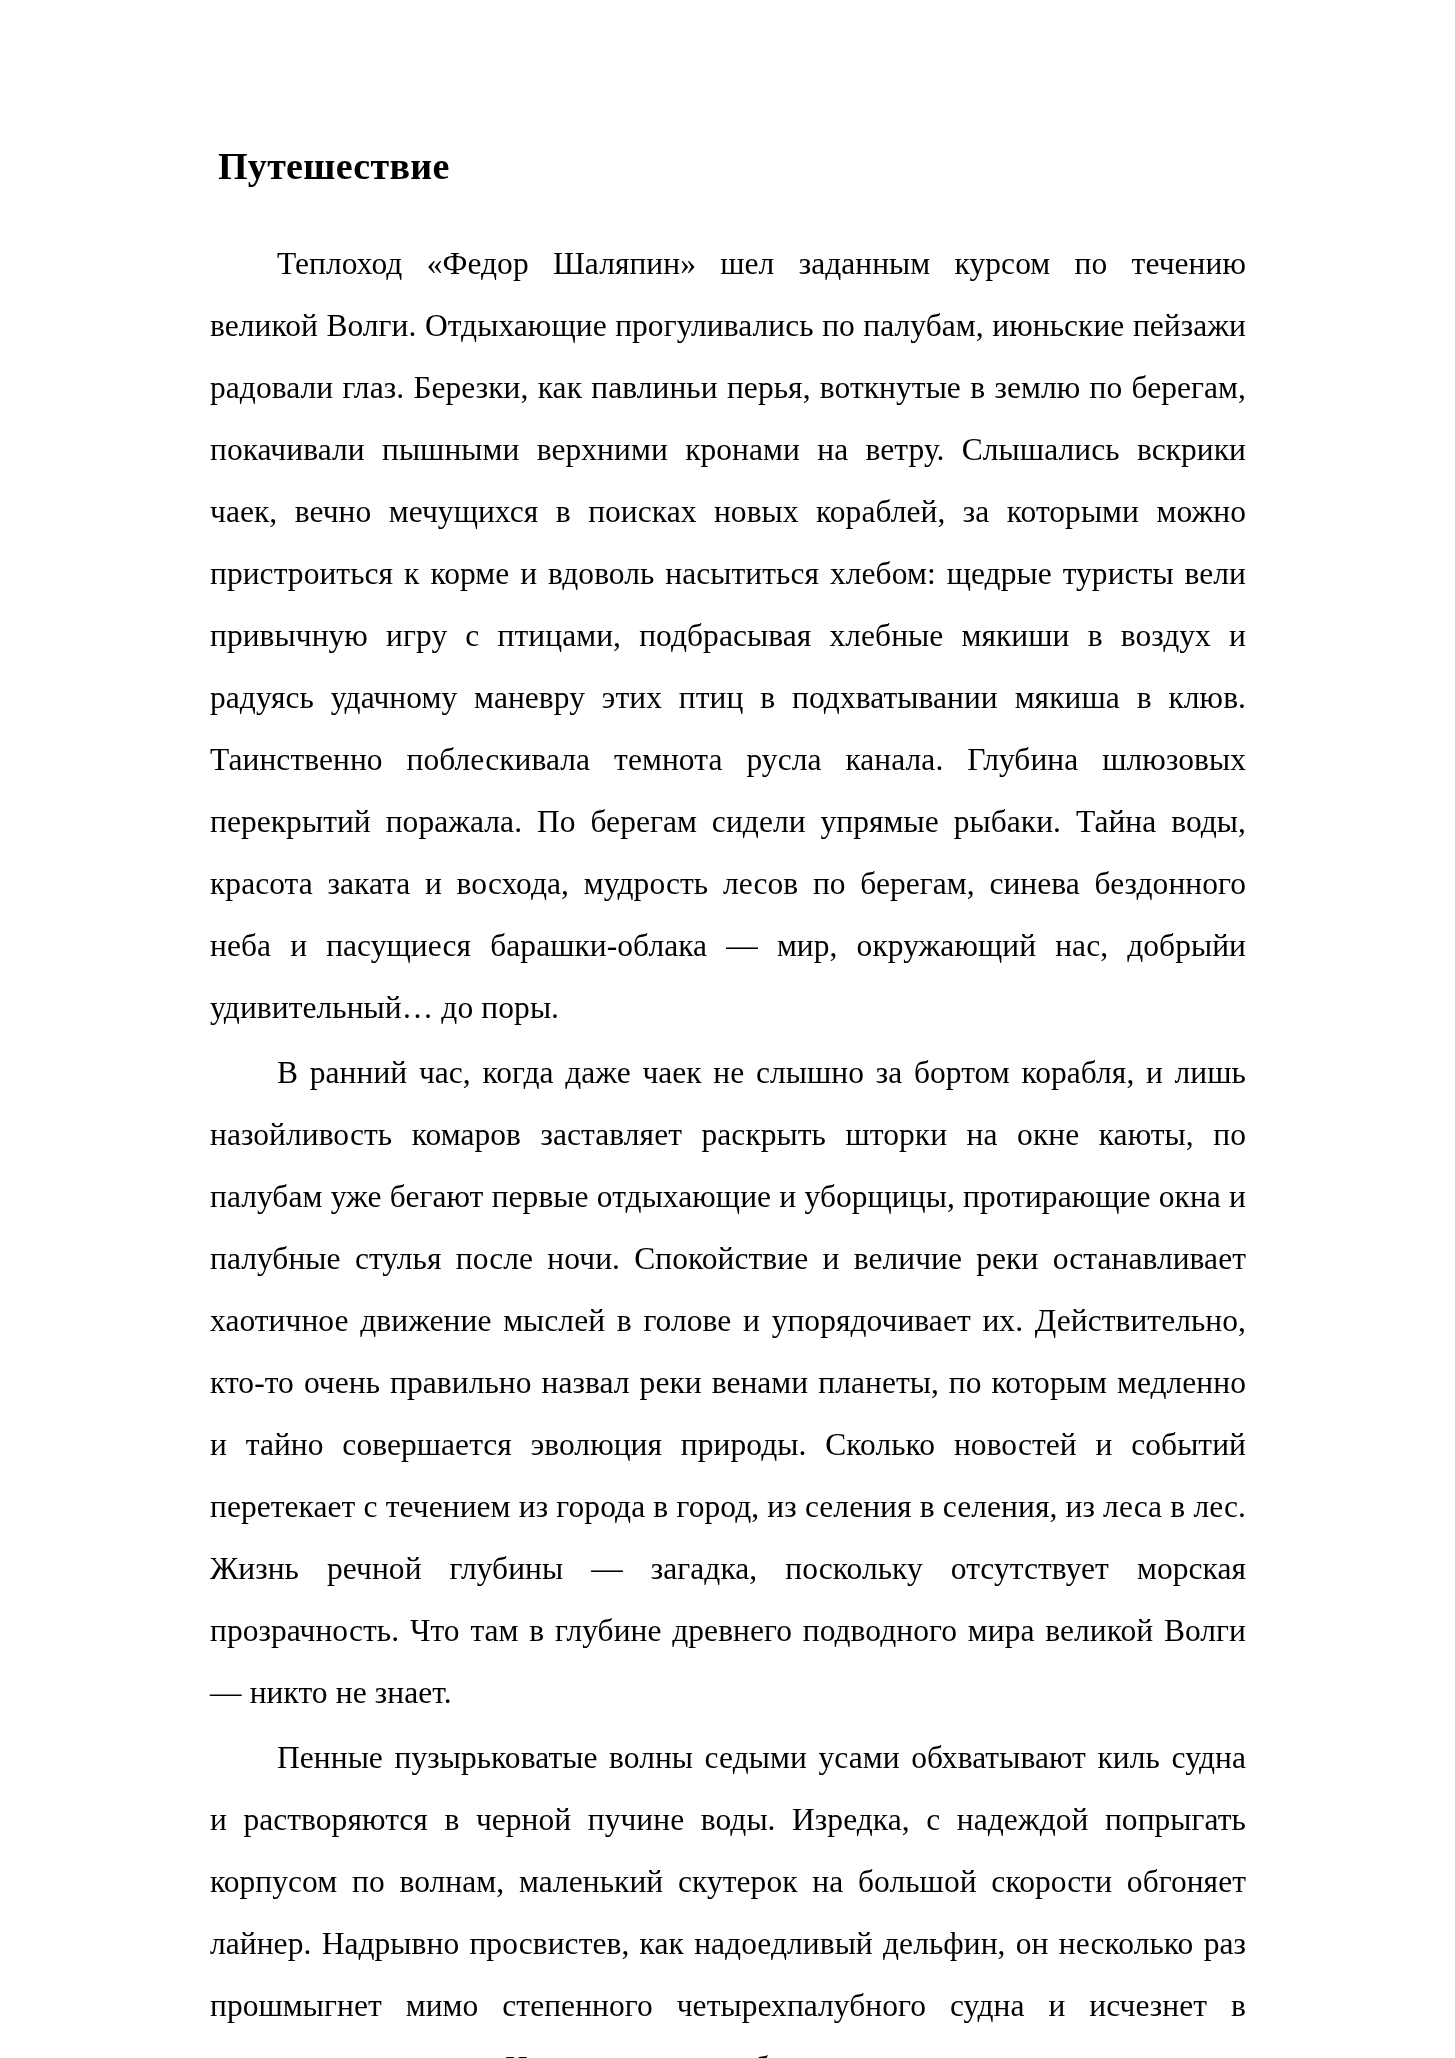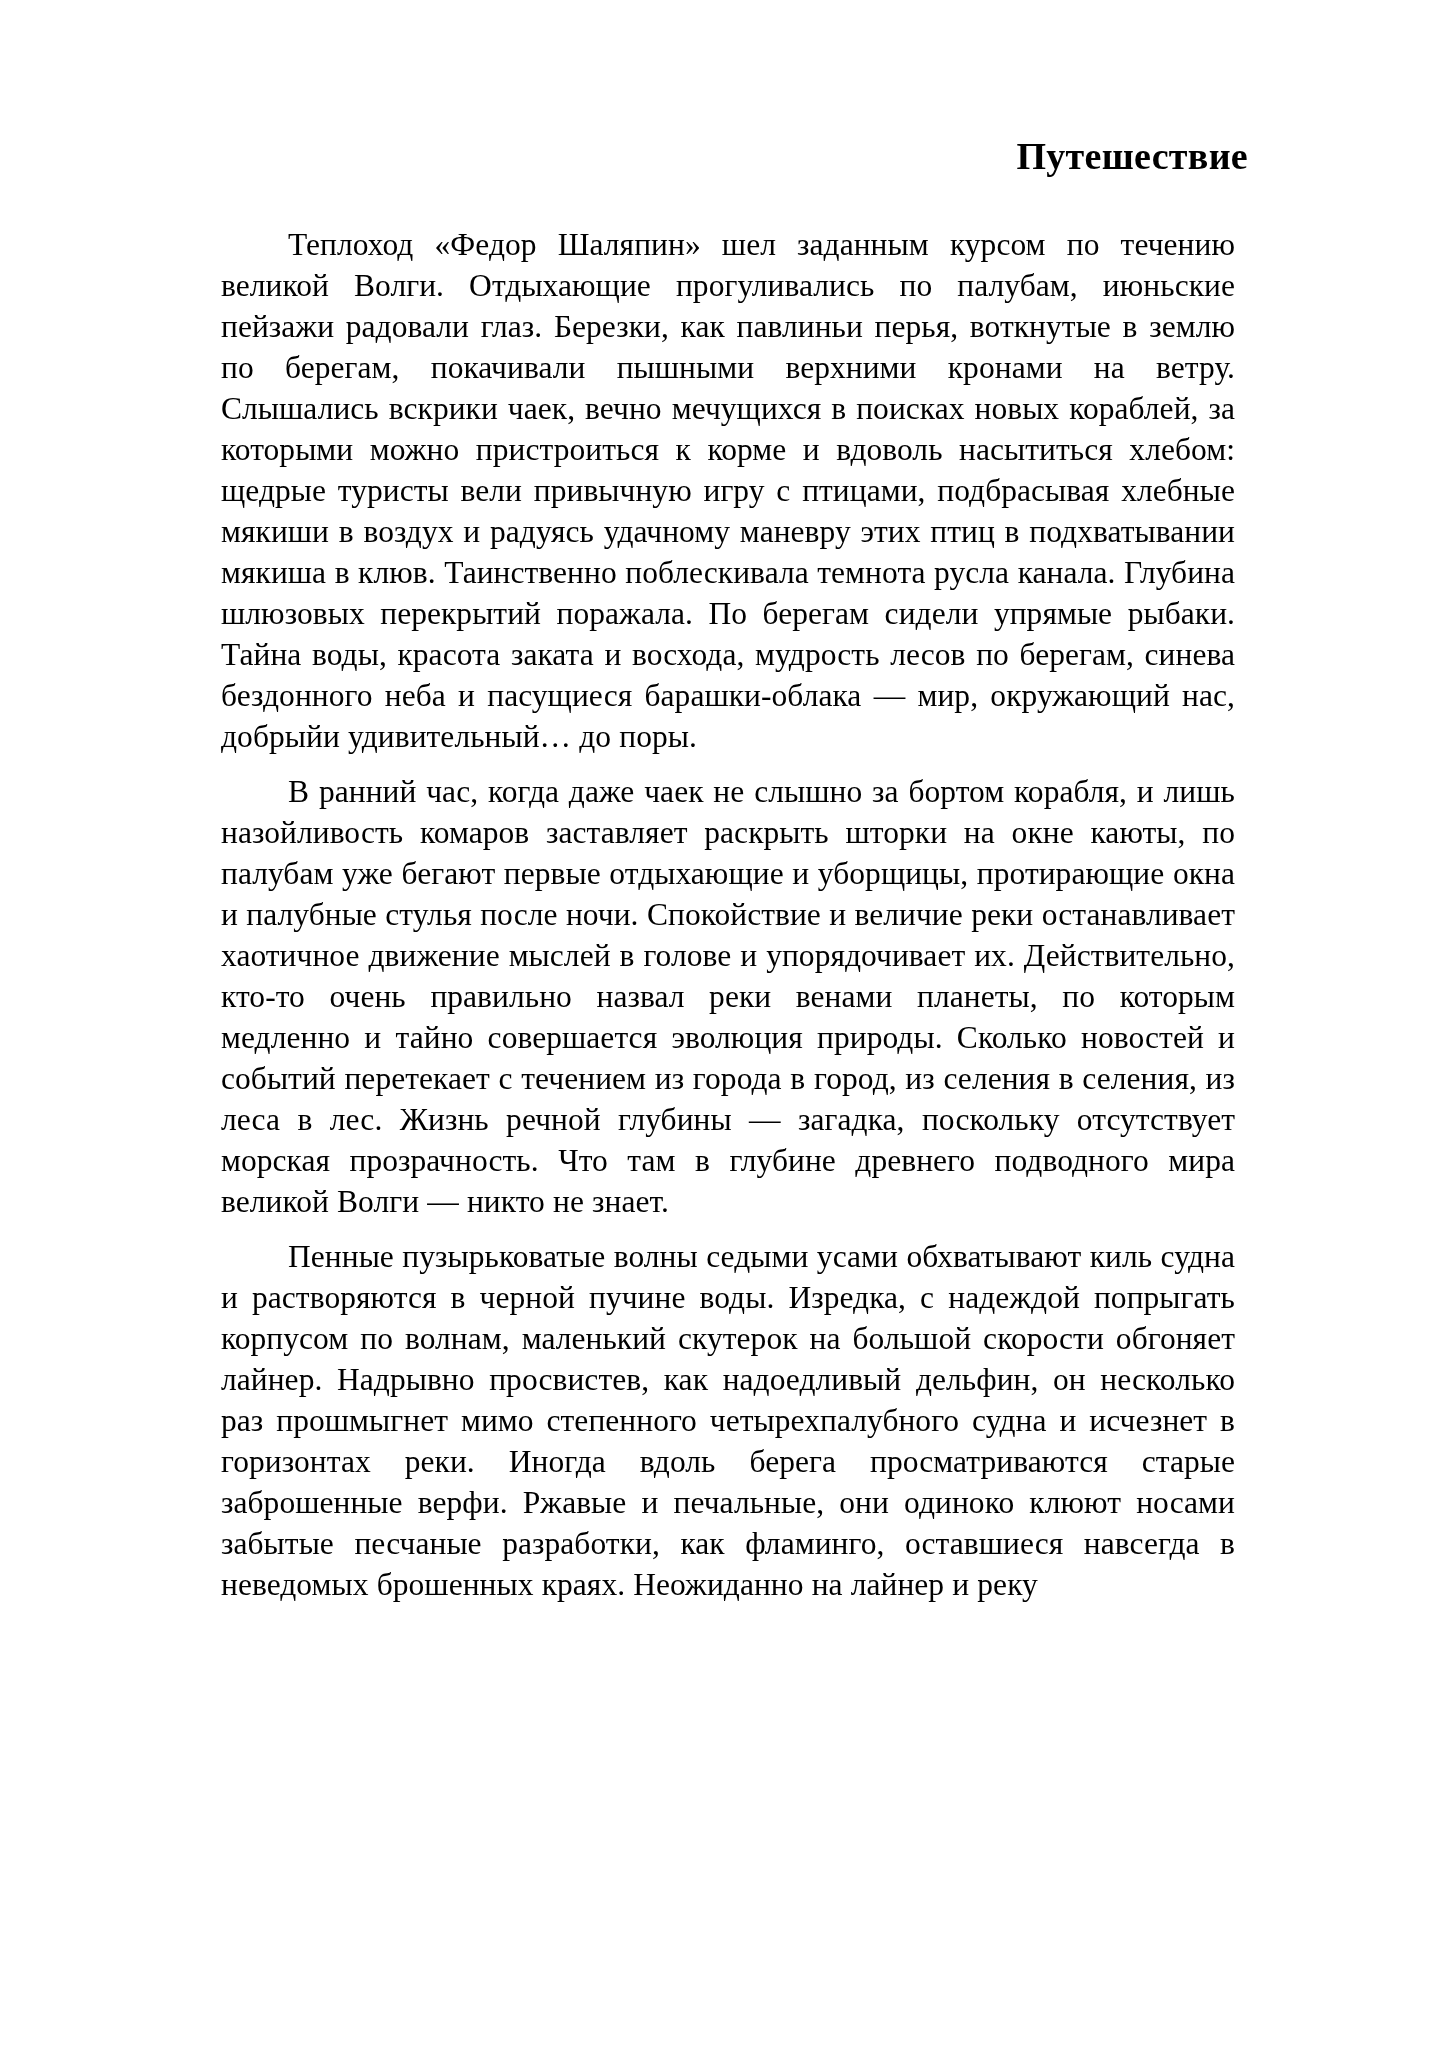--- a/index.html
+++ b/index.html
@@ -19,39 +19,39 @@
     font-family: "Liberation Serif", "DejaVu Serif", serif;
     color: #000000;
   }
   .content {
     position: absolute;
     left: 207px;
     top: 0;
     width: 1042px;
   }
   .page-title {
-    text-align: right;
+    text-align: left;
     font-weight: bold;
     font-size: 38px;
     line-height: 1.0;
-    margin: 1px;
+    margin: 11px;
     padding-top: 136px;
     letter-spacing: 0.3px;
   }
   .body-text {
     margin: 0;
     padding-top: 34px;
   }
   p.para {
-    margin: 14px;
+    margin: 3px;
     text-align: justify;
     text-justify: inter-word;
     text-indent: 67px;
     font-size: 31.5px;
-    line-height: 41px;
+    line-height: 62px;
     letter-spacing: 0.05px;
     word-spacing: 0.2px;
     hyphens: none;
   }
   p.para:last-of-type {
     
   }
   .page-number {
     position: absolute;
     left: 0;

